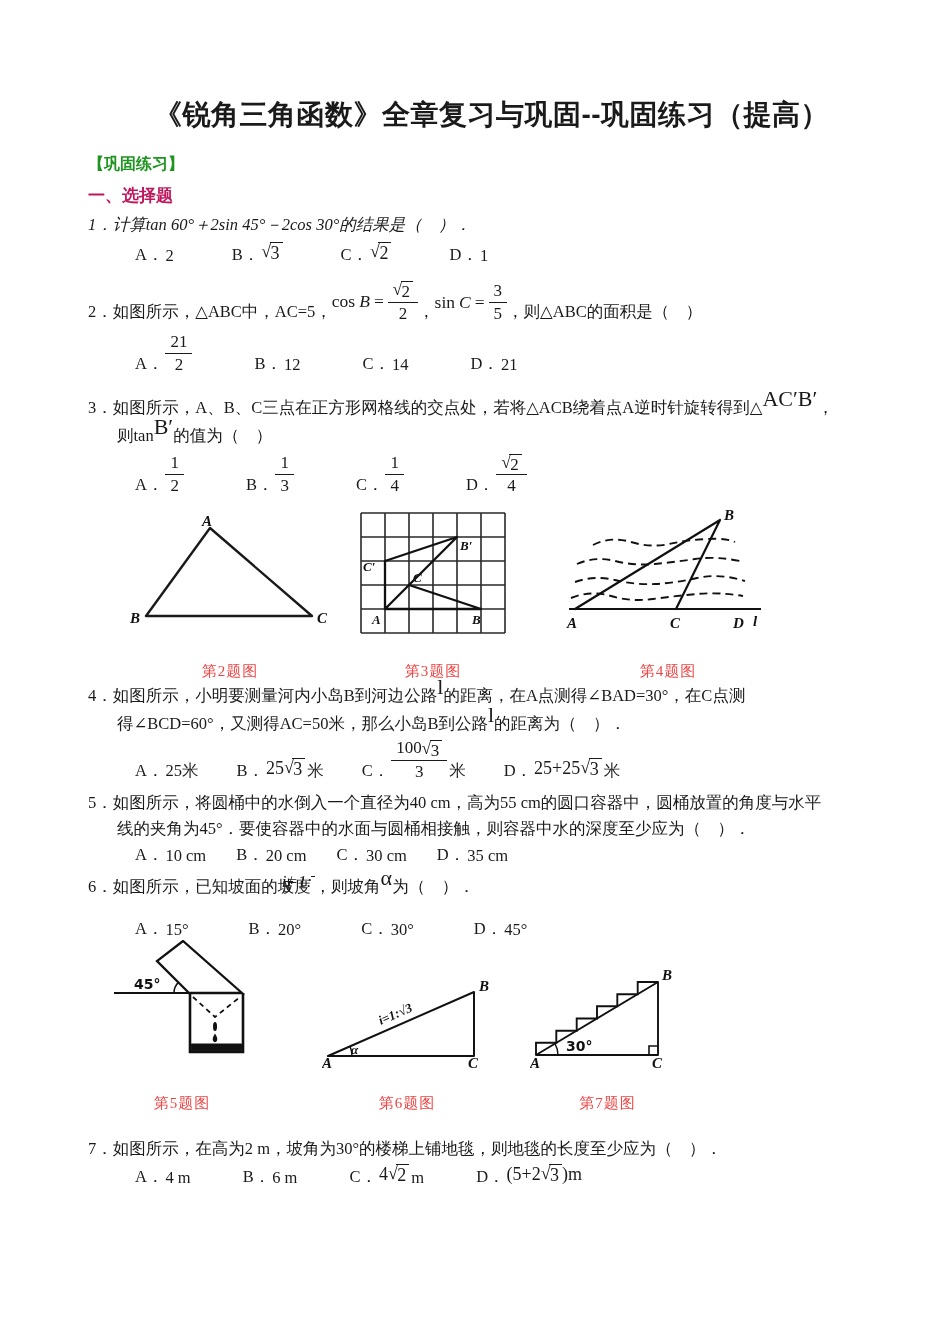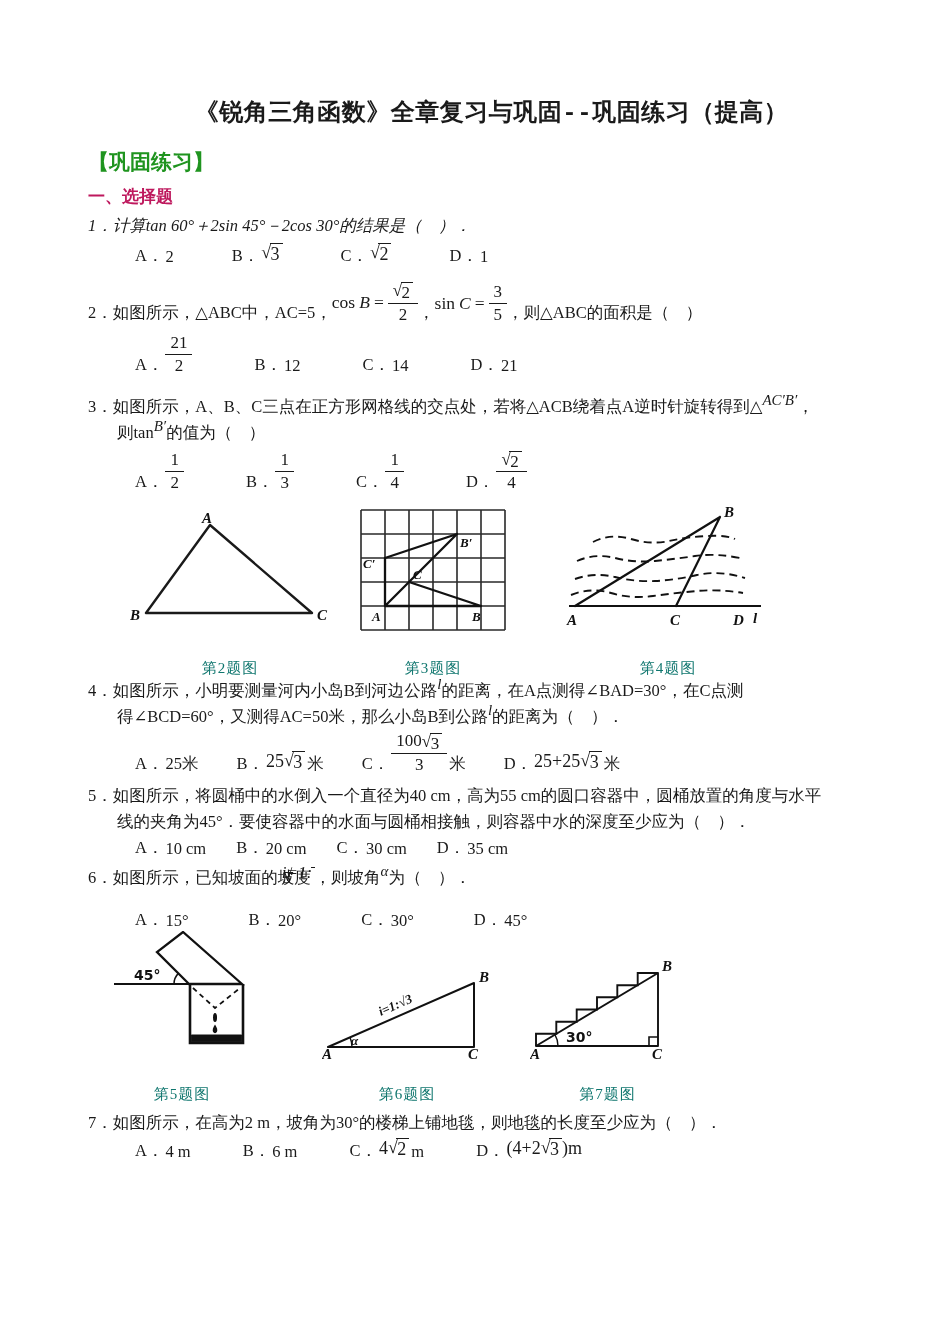--- a/index.html
+++ b/index.html
@@ -4,38 +4,38 @@
 <style>
   html,body{margin:0;padding:0;background:#ffffff;}
   body{
     width:950px;height:1344px;overflow:hidden;
     font-family:"Liberation Serif","DejaVu Serif",serif;
     font-size:16.5px;color:#1a1a1a;
   }
   .content{padding:96px 55px 0 88px;}
 
   .title{
-    text-align:center;font-family:Liberation Mono, monospace;
-    font-weight:bold;font-size:24px;margin:0;letter-spacing:0.5px;
+    text-align:center;font-family:Liberation Sans, sans-serif;
+    font-weight:bold;font-size:28px;margin:0;letter-spacing:0.5px;
   }
   .section-header{
     margin-top:20px;font-family:"DejaVu Sans",sans-serif;
-    font-weight:bold;font-size:21px;color:#1f941f;
+    font-weight:bold;font-size:16px;color:#1f941f;
   }
   .part-header{
     margin-top:9px;font-family:"DejaVu Sans",sans-serif;
     font-weight:bold;font-size:17px;color:#be185d;
   }
 
   .q{margin:0;line-height:26px;padding-left:29px;text-indent:-29px;}
   .q1{margin-top:5px;font-style:italic;}
   .q3{margin-top:18px;}
   .q4{margin-top:0;}
   .q5{margin-top:8px;}
-  .q7{margin-top:6px;}
+  .q7{margin-top:23px;}
 
   .qflex{display:flex;align-items:flex-end;flex-wrap:nowrap;}
   .q2row{margin-top:14px;}
   .q6row{margin-top:6px;display:block;line-height:26px;}
 
   .opts{display:flex;align-items:flex-end;padding-left:47px;white-space:nowrap;}
   .opt{display:flex;align-items:flex-end;gap:2px;}
   .opts-q1{margin-top:6px;gap:58px;}
   .opts-q2{margin-top:10px;gap:62px;}
   .opts-q3{margin-top:4px;gap:62px;}
@@ -46,35 +46,35 @@
 
   
   .sqrt{display:inline-flex;align-items:flex-start;line-height:1;transform:translateY(1px);}
   .sqrt .rs{line-height:1;}
   .sqrt .rad{border-top:1.7px solid #1a1a1a;line-height:1.15;padding:0 3px 0 1px;margin-left:-1.5px;}
   .frac{display:inline-flex;flex-direction:column;align-items:center;line-height:1.1;font-size:17px;}
   .frac .num{padding:0 5px 1px;}
   .frac .den{border-top:1.7px solid #1a1a1a;padding:2px 5px 0;align-self:stretch;text-align:center;}
   .eq{display:inline-flex;align-items:center;gap:4px;font-family:"Liberation Serif",serif;font-size:17.5px;white-space:nowrap;justify-content:center;}
   .mi{font-style:italic;}
-  .supf{position:relative;top:-7px;font-style:italic;font-family:"Liberation Serif",serif;font-size:15px;}
+  .supf{position:relative;top:-7px;font-family:"Liberation Serif",serif;font-size:22px;}
   .lift{position:relative;top:-3px;display:inline-flex;align-items:flex-end;font-family:"Liberation Serif",serif;font-size:18px;}
   .lift6{position:relative;top:-5px;display:inline-flex;align-items:flex-end;font-family:"Liberation Serif",serif;font-size:17px;}
   .optfrac{display:inline-flex;align-items:flex-end;}
 
   
   .figrow{display:flex;align-items:flex-end;}
   .figrow1{margin-top:10px;padding-left:42px;}
   .figrow2{margin-top:0;padding-left:24px;}
   .figbox{display:flex;flex-direction:column;align-items:center;}
   .fb3{margin-left:28px;}
   .fb4{margin-left:55px;}
   .fb6{margin-left:70px;}
   .fb7{margin-left:38px;}
-  .figcap{margin-top:26px;font-size:15px;letter-spacing:1px;color:#0f766e;}
+  .figcap{margin-top:26px;font-size:15px;letter-spacing:1px;color:#ef4444;}
   .figrow2 .figcap{margin-top:24px;}
   svg{display:block;}
   svg text{font-family:"Liberation Serif","DejaVu Serif",serif;}
   .lbl{font-style:italic;font-weight:bold;font-size:15px;fill:#111;}
   .lbl-s{font-style:italic;font-weight:bold;font-size:13px;fill:#111;}
   .lbl-u{font-weight:bold;font-size:14px;fill:#111;font-family:"DejaVu Sans",sans-serif;}
 </style>
 </head>
 <body>
 
@@ -390,21 +390,21 @@
           <span class="sqrt">
             <span class="rs">√</span>
             <span class="rad">2</span>
           </span>
         </span>
       <span>m</span>
     </span>
     <span class="opt">
       <span>D．</span>
       <span class="lift">
-          <span>(4+2</span>
+          <span>(5+2</span>
           <span class="sqrt">
             <span class="rs">√</span>
             <span class="rad">3</span>
           </span>
           <span>)m</span>
         </span>
     </span>
   </div>
 
 </div>

